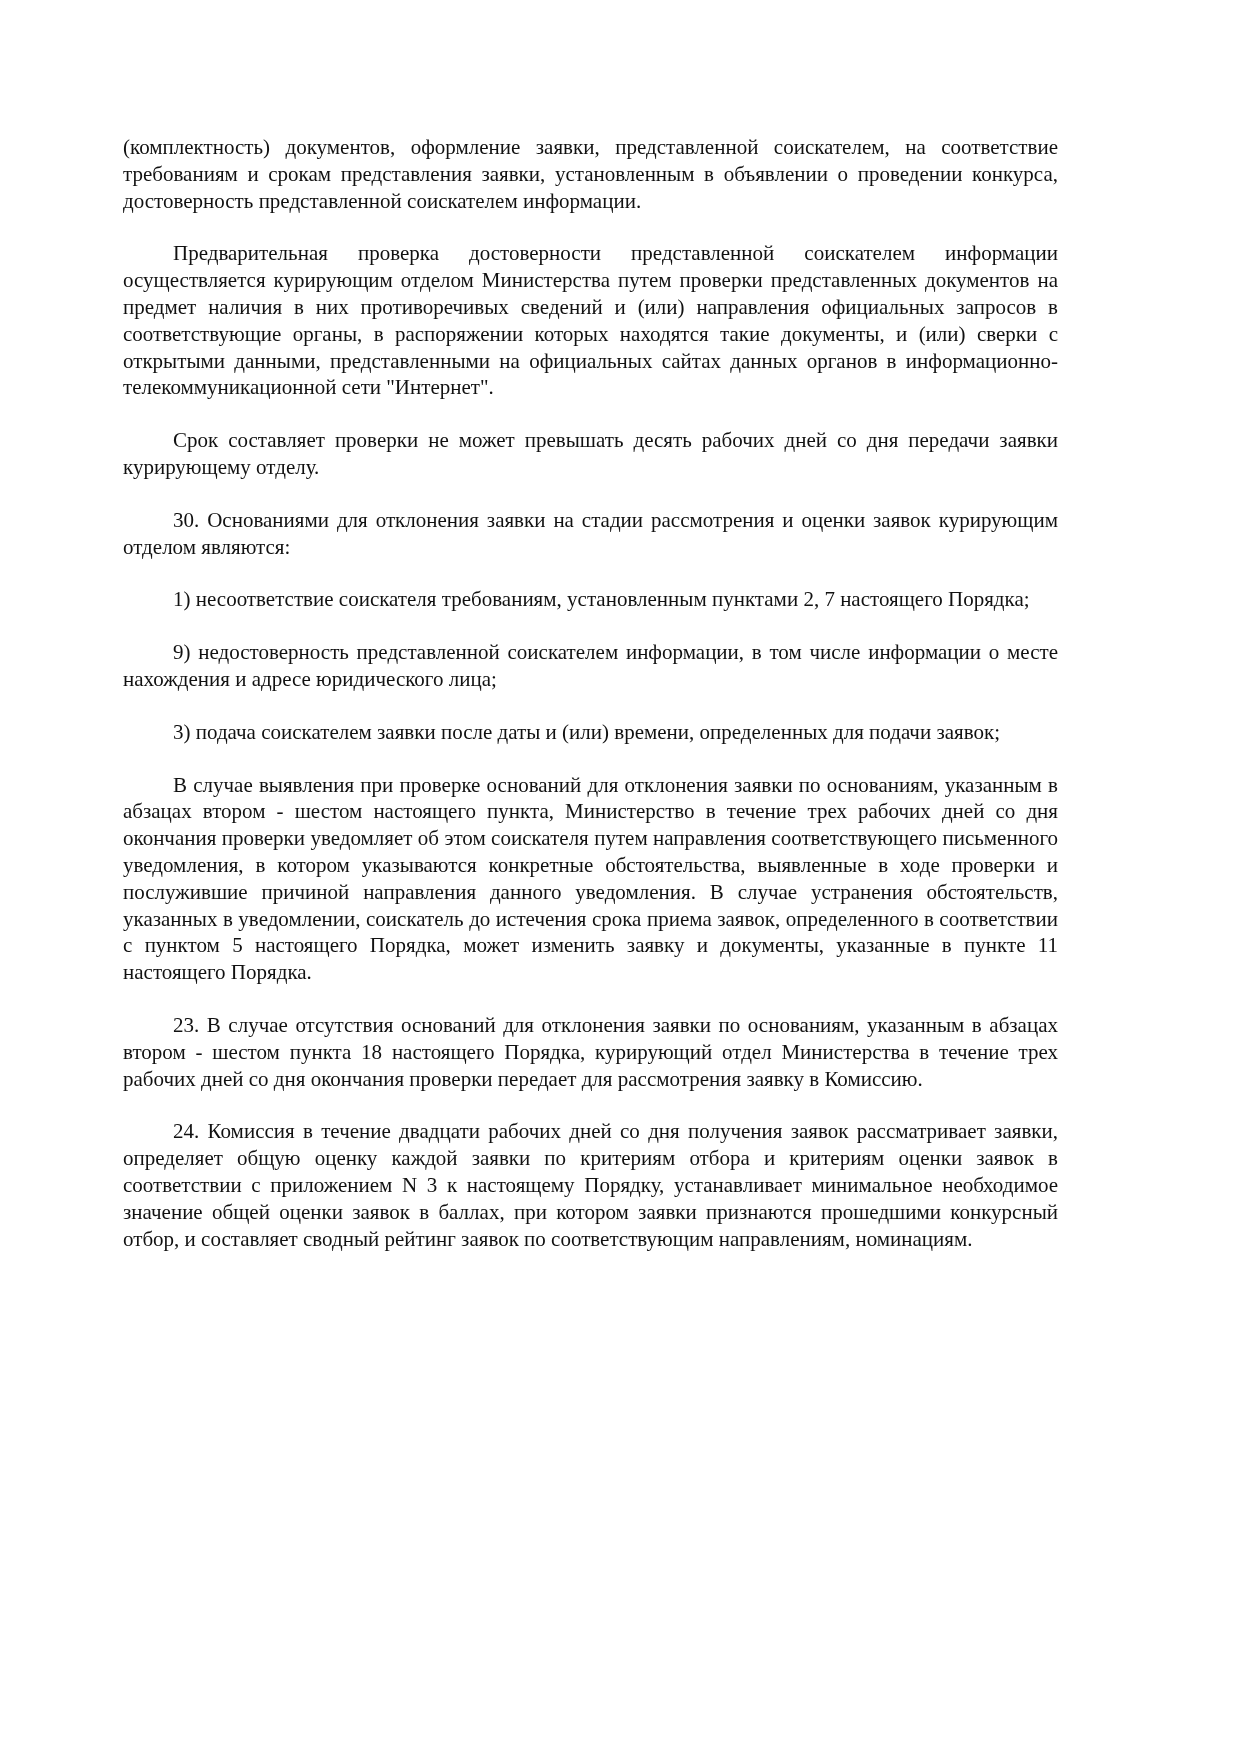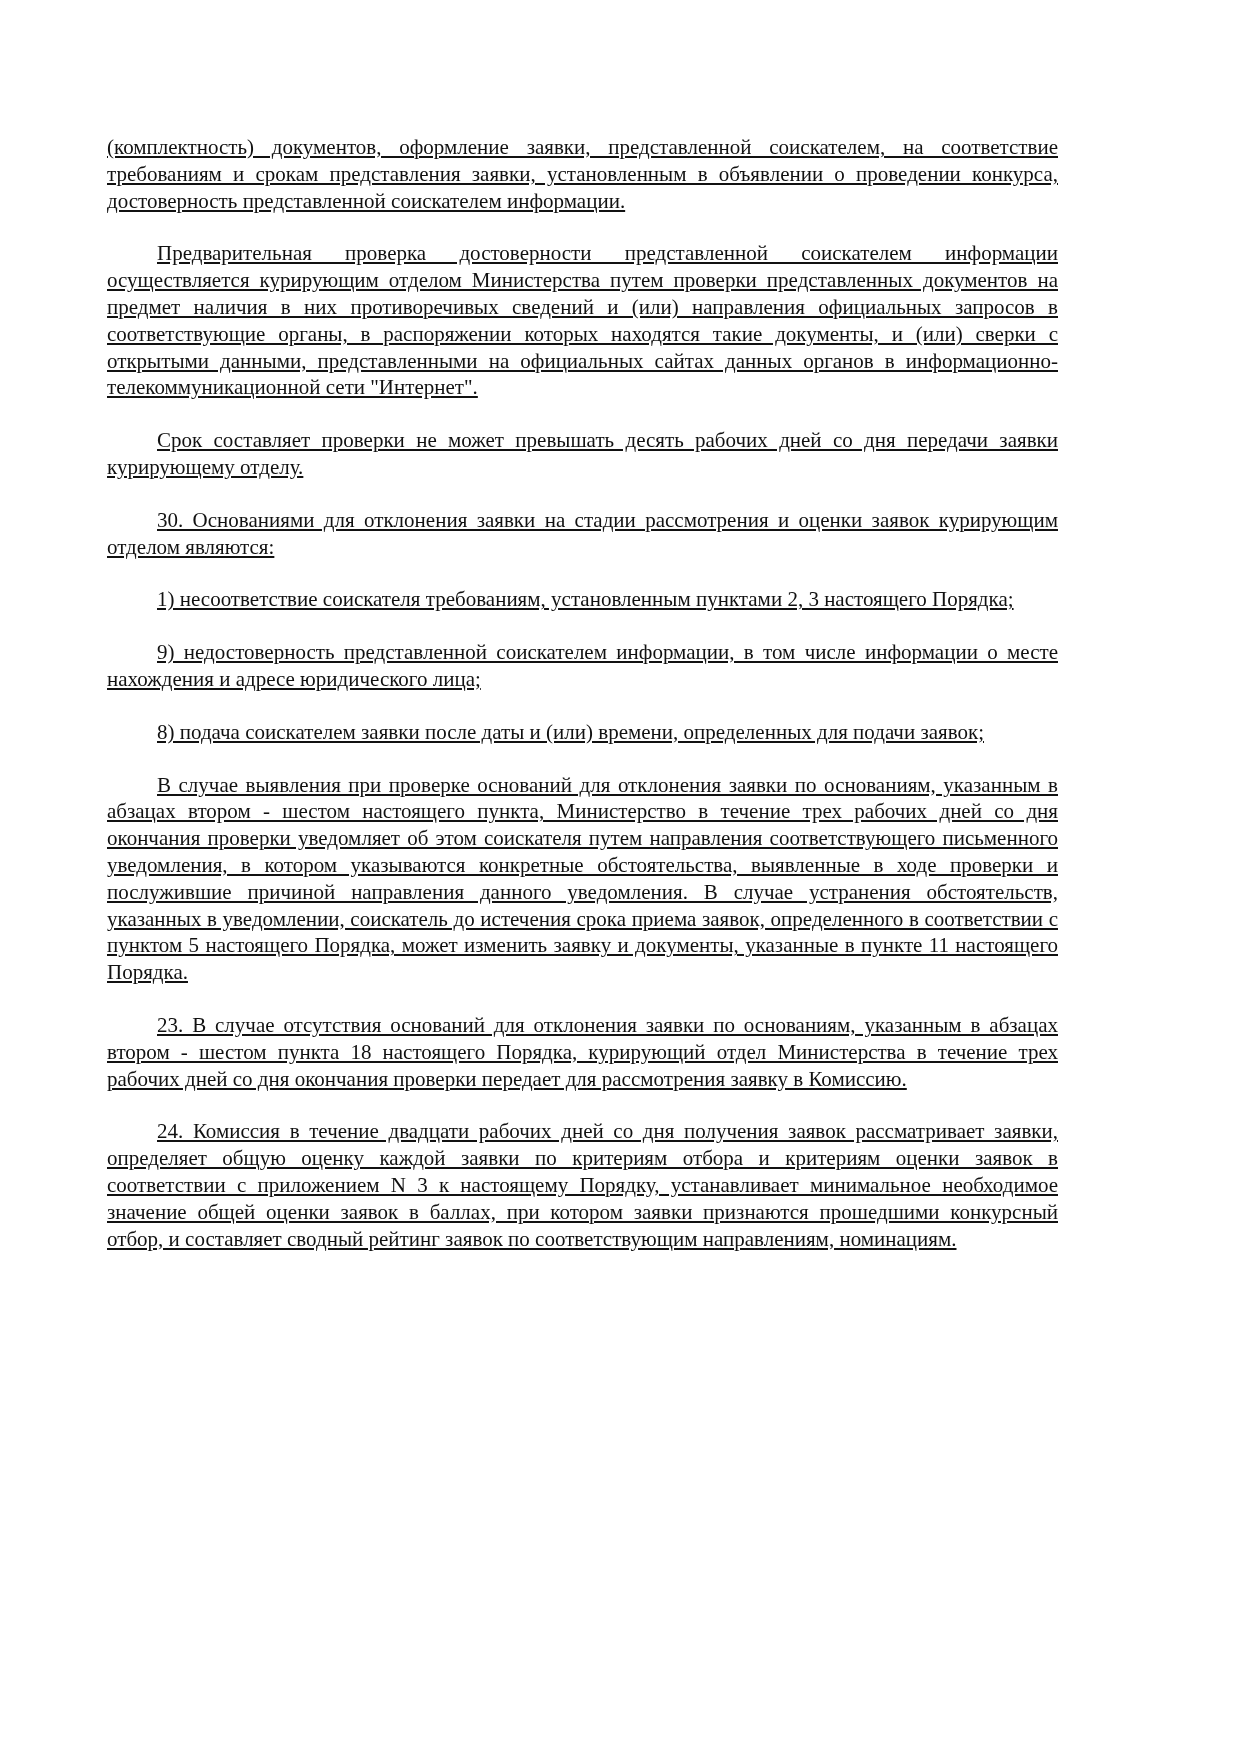--- a/index.html
+++ b/index.html
@@ -17,39 +17,38 @@
       position: absolute;
       left: 107px;
       top: 134px;
       width: 951px;
       font-family: "Liberation Serif", "DejaVu Serif", serif;
       font-size: 21px;
       line-height: 26.8px;
       color: #111111;
     }
     .para {
-      margin: 0 0 26px 0;
+      margin: 0 0 26px 16px;
       text-align: justify;
       text-align-last: left;
       text-indent: 0;
       hyphens: none;
       word-spacing: 0px;
-      text-decoration: underline;
     }
     .para.indent {
       text-indent: 50px;
     }
   </style>
 </head>
 <body>
 
 <div class="page">
   <p class="para">(комплектность) документов, оформление заявки, представленной соискателем, на соответствие требованиям и срокам представления заявки, установленным в объявлении о проведении конкурса, достоверность представленной соискателем информации.</p>
   <p class="para indent">Предварительная проверка достоверности представленной соискателем информации осуществляется курирующим отделом Министерства путем проверки представленных документов на предмет наличия в них противоречивых сведений и (или) направления официальных запросов в соответствующие органы, в распоряжении которых находятся такие документы, и (или) сверки с открытыми данными, представленными на официальных сайтах данных органов в информационно-телекоммуникационной сети "Интернет".</p>
   <p class="para indent">Срок составляет проверки не может превышать десять рабочих дней со дня передачи заявки курирующему отделу.</p>
   <p class="para indent">30. Основаниями для отклонения заявки на стадии рассмотрения и оценки заявок курирующим отделом являются:</p>
-  <p class="para indent">1) несоответствие соискателя требованиям, установленным пунктами 2, 3 настоящего Порядка;</p>
+  <p class="para indent">1) несоответствие соискателя требованиям, установленным пунктами 2, 7 настоящего Порядка;</p>
   <p class="para indent">9) недостоверность представленной соискателем информации, в том числе информации о месте нахождения и адресе юридического лица;</p>
-  <p class="para indent">8) подача соискателем заявки после даты и (или) времени, определенных для подачи заявок;</p>
+  <p class="para indent">3) подача соискателем заявки после даты и (или) времени, определенных для подачи заявок;</p>
   <p class="para indent">В случае выявления при проверке оснований для отклонения заявки по основаниям, указанным в абзацах втором - шестом настоящего пункта, Министерство в течение трех рабочих дней со дня окончания проверки уведомляет об этом соискателя путем направления соответствующего письменного уведомления, в котором указываются конкретные обстоятельства, выявленные в ходе проверки и послужившие причиной направления данного уведомления. В случае устранения обстоятельств, указанных в уведомлении, соискатель до истечения срока приема заявок, определенного в соответствии с пунктом 5 настоящего Порядка, может изменить заявку и документы, указанные в пункте 11 настоящего Порядка.</p>
   <p class="para indent">23. В случае отсутствия оснований для отклонения заявки по основаниям, указанным в абзацах втором - шестом пункта 18 настоящего Порядка, курирующий отдел Министерства в течение трех рабочих дней со дня окончания проверки передает для рассмотрения заявку в Комиссию.</p>
   <p class="para indent">24. Комиссия в течение двадцати рабочих дней со дня получения заявок рассматривает заявки, определяет общую оценку каждой заявки по критериям отбора и критериям оценки заявок в соответствии с приложением N 3 к настоящему Порядку, устанавливает минимальное необходимое значение общей оценки заявок в баллах, при котором заявки признаются прошедшими конкурсный отбор, и составляет сводный рейтинг заявок по соответствующим направлениям, номинациям.</p>
 </div>
 
 </body></html>

